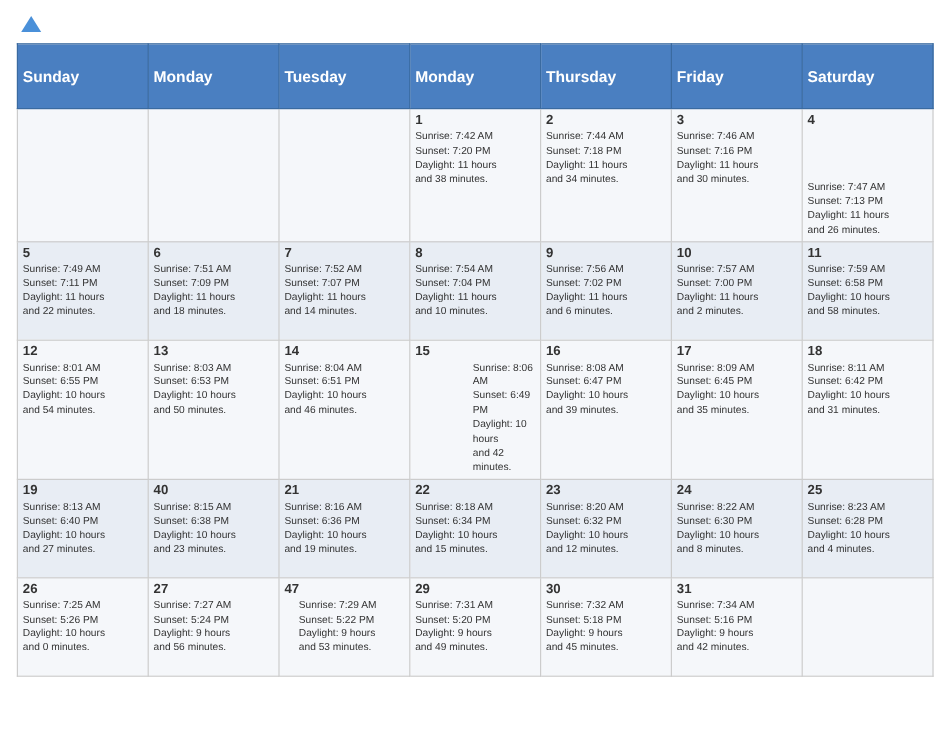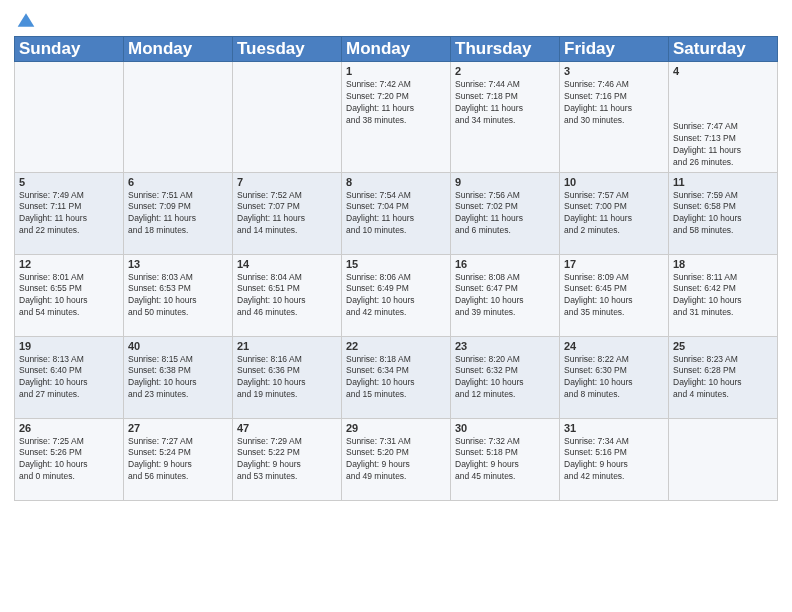--- a/index.html
+++ b/index.html
@@ -60,23 +60,23 @@
       color: #555;
     }
     table {
       width: 100%;
       border-collapse: collapse;
       table-layout: fixed;
     }
     thead tr th {
       background-color: #4a7fc1;
       color: #fff;
-      font-size: 17px;
-      font-weight: bold;
-      padding: 2px 4px;
+      font-size: 13px;
+      font-weight: bold;
+      padding: 19px 4px;
       text-align: left;
       border: 1px solid #3a6aa0;
     }
     tbody tr td {
       border: 1px solid #ccc;
       vertical-align: top;
       padding: 3px 4px;
       font-size: 9px;
       color: #333;
       height: 82px;
@@ -234,21 +234,21 @@
           </td>
           <td>
             <span class="day-number">14</span>
             <div class="day-info" style="white-space: pre-line;">Sunrise: 8:04 AM
 Sunset: 6:51 PM
 Daylight: 10 hours
 and 46 minutes.</div>
           </td>
           <td>
             <span class="day-number">15</span>
-            <div class="day-info" style="white-space: pre-line;">Sunrise: 8:06 AM
+            <div class="day-info" style="white-space: pre-line; margin-left: 48px;">Sunrise: 8:06 AM
 Sunset: 6:49 PM
 Daylight: 10 hours
 and 42 minutes.</div>
           </td>
           <td>
             <span class="day-number">16</span>
             <div class="day-info" style="white-space: pre-line;">Sunrise: 8:08 AM
 Sunset: 6:47 PM
 Daylight: 10 hours
 and 39 minutes.</div>
@@ -329,21 +329,21 @@
           </td>
           <td>
             <span class="day-number">27</span>
             <div class="day-info" style="white-space: pre-line;">Sunrise: 7:27 AM
 Sunset: 5:24 PM
 Daylight: 9 hours
 and 56 minutes.</div>
           </td>
           <td>
             <span class="day-number">47</span>
-            <div class="day-info" style="white-space: pre-line;">Sunrise: 7:29 AM
+            <div class="day-info" style="white-space: pre-line; margin-left: 12px;">Sunrise: 7:29 AM
 Sunset: 5:22 PM
 Daylight: 9 hours
 and 53 minutes.</div>
           </td>
           <td>
             <span class="day-number">29</span>
             <div class="day-info" style="white-space: pre-line;">Sunrise: 7:31 AM
 Sunset: 5:20 PM
 Daylight: 9 hours
 and 49 minutes.</div>

